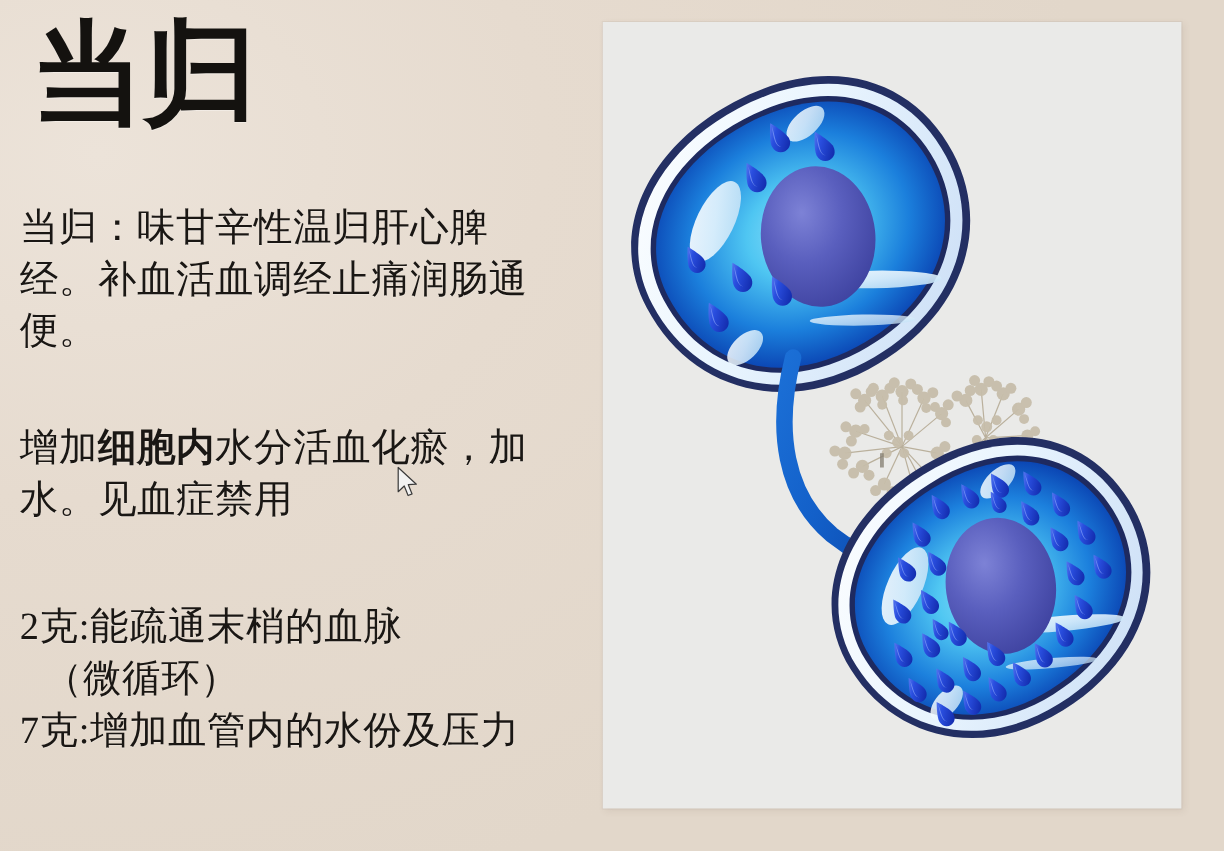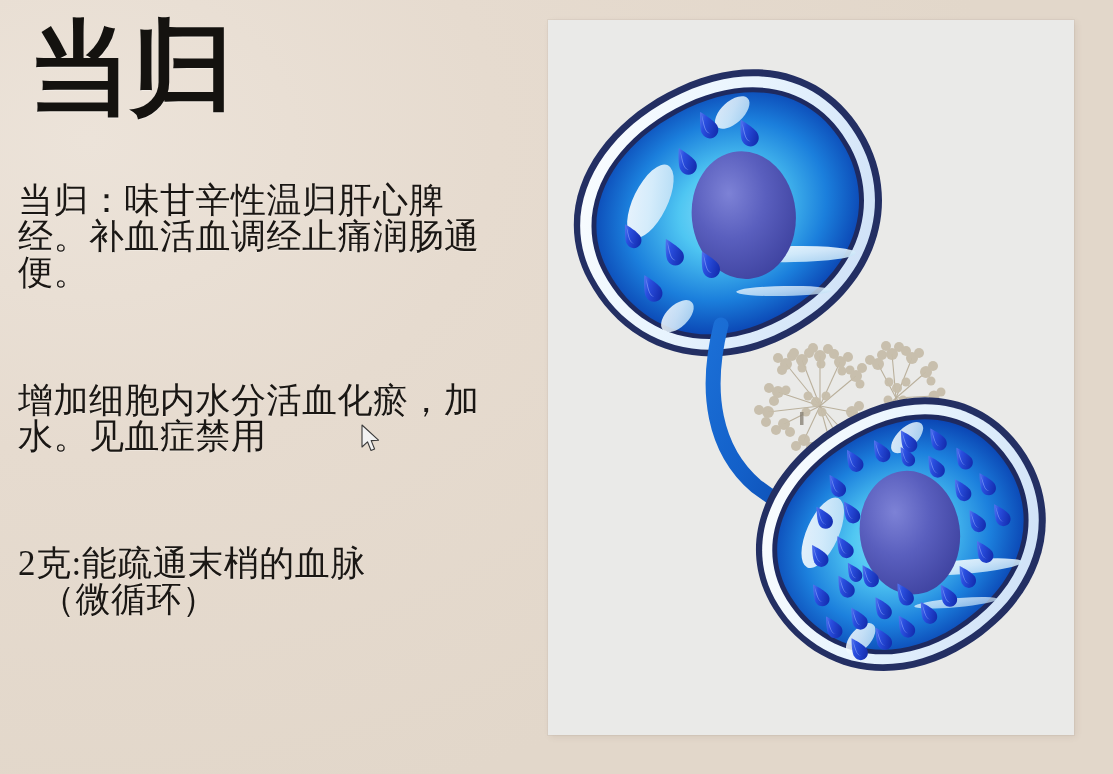--- a/index.html
+++ b/index.html
@@ -22,30 +22,30 @@
   .title{
     position:absolute;left:28px;top:14px;
     font-size:104px;line-height:1.06;
     font-weight:700;color:#14120f;
     letter-spacing:-2px;
     font-family:"Liberation Serif","DejaVu Serif",serif;
     text-shadow:0 1px 0 rgba(255,255,255,.35);
   }
   .para{
     position:absolute;left:18px;
-    font-size:35px;line-height:36px;
+    font-size:35px;line-height:47px;
     color:#1a1714;font-weight:400;
     letter-spacing:.5px;
     width:470px;
     text-shadow:0 1px 0 rgba(255,255,255,.25);
   }
   #p-desc{top:183px;}
   #p-effect{top:383px;}
   #p-dose{top:530px;margin-top:16px;}
-  .para b{font-weight:400;}
+  .para b{font-weight:700;}
   .indent{padding-left:22px;display:inline-block;text-align:right;}
 
   
   .panel{
     position:absolute;left:548px;top:20px;
     width:526px;height:715px;
     background:#eaeae8;
     box-shadow:0 0 0 1px rgba(0,0,0,.035), 2px 2px 6px rgba(120,100,80,.12);
   }
   .panel svg{display:block;width:100%;height:100%;}
@@ -69,20 +69,21 @@
       <span>当归：味甘辛性温归肝心脾经。补血活血调经止痛润肠通便。</span>
     </div>
 
     <div class="para" id="p-effect">
       <span>增加</span><b>细胞内</b><span>水分活血化瘀，加水。见血症禁用</span>
     </div>
 
     <div class="para" id="p-dose">
       <span>2克:能疏通末梢的血脉</span><br>
       <span class="indent">（微循环）</span><br>
+      <span>7克:增加血管内的水份及压力</span>
     </div>
 
   </div>
 
   <div class="panel">
     <svg viewBox="0 0 526 715" xmlns="http://www.w3.org/2000/svg">
       <defs>
 
         <radialGradient id="cellGrad" cx="50%" cy="48%" r="62%">
           <stop offset="0%" stop-color="#8fe0fa"></stop>

